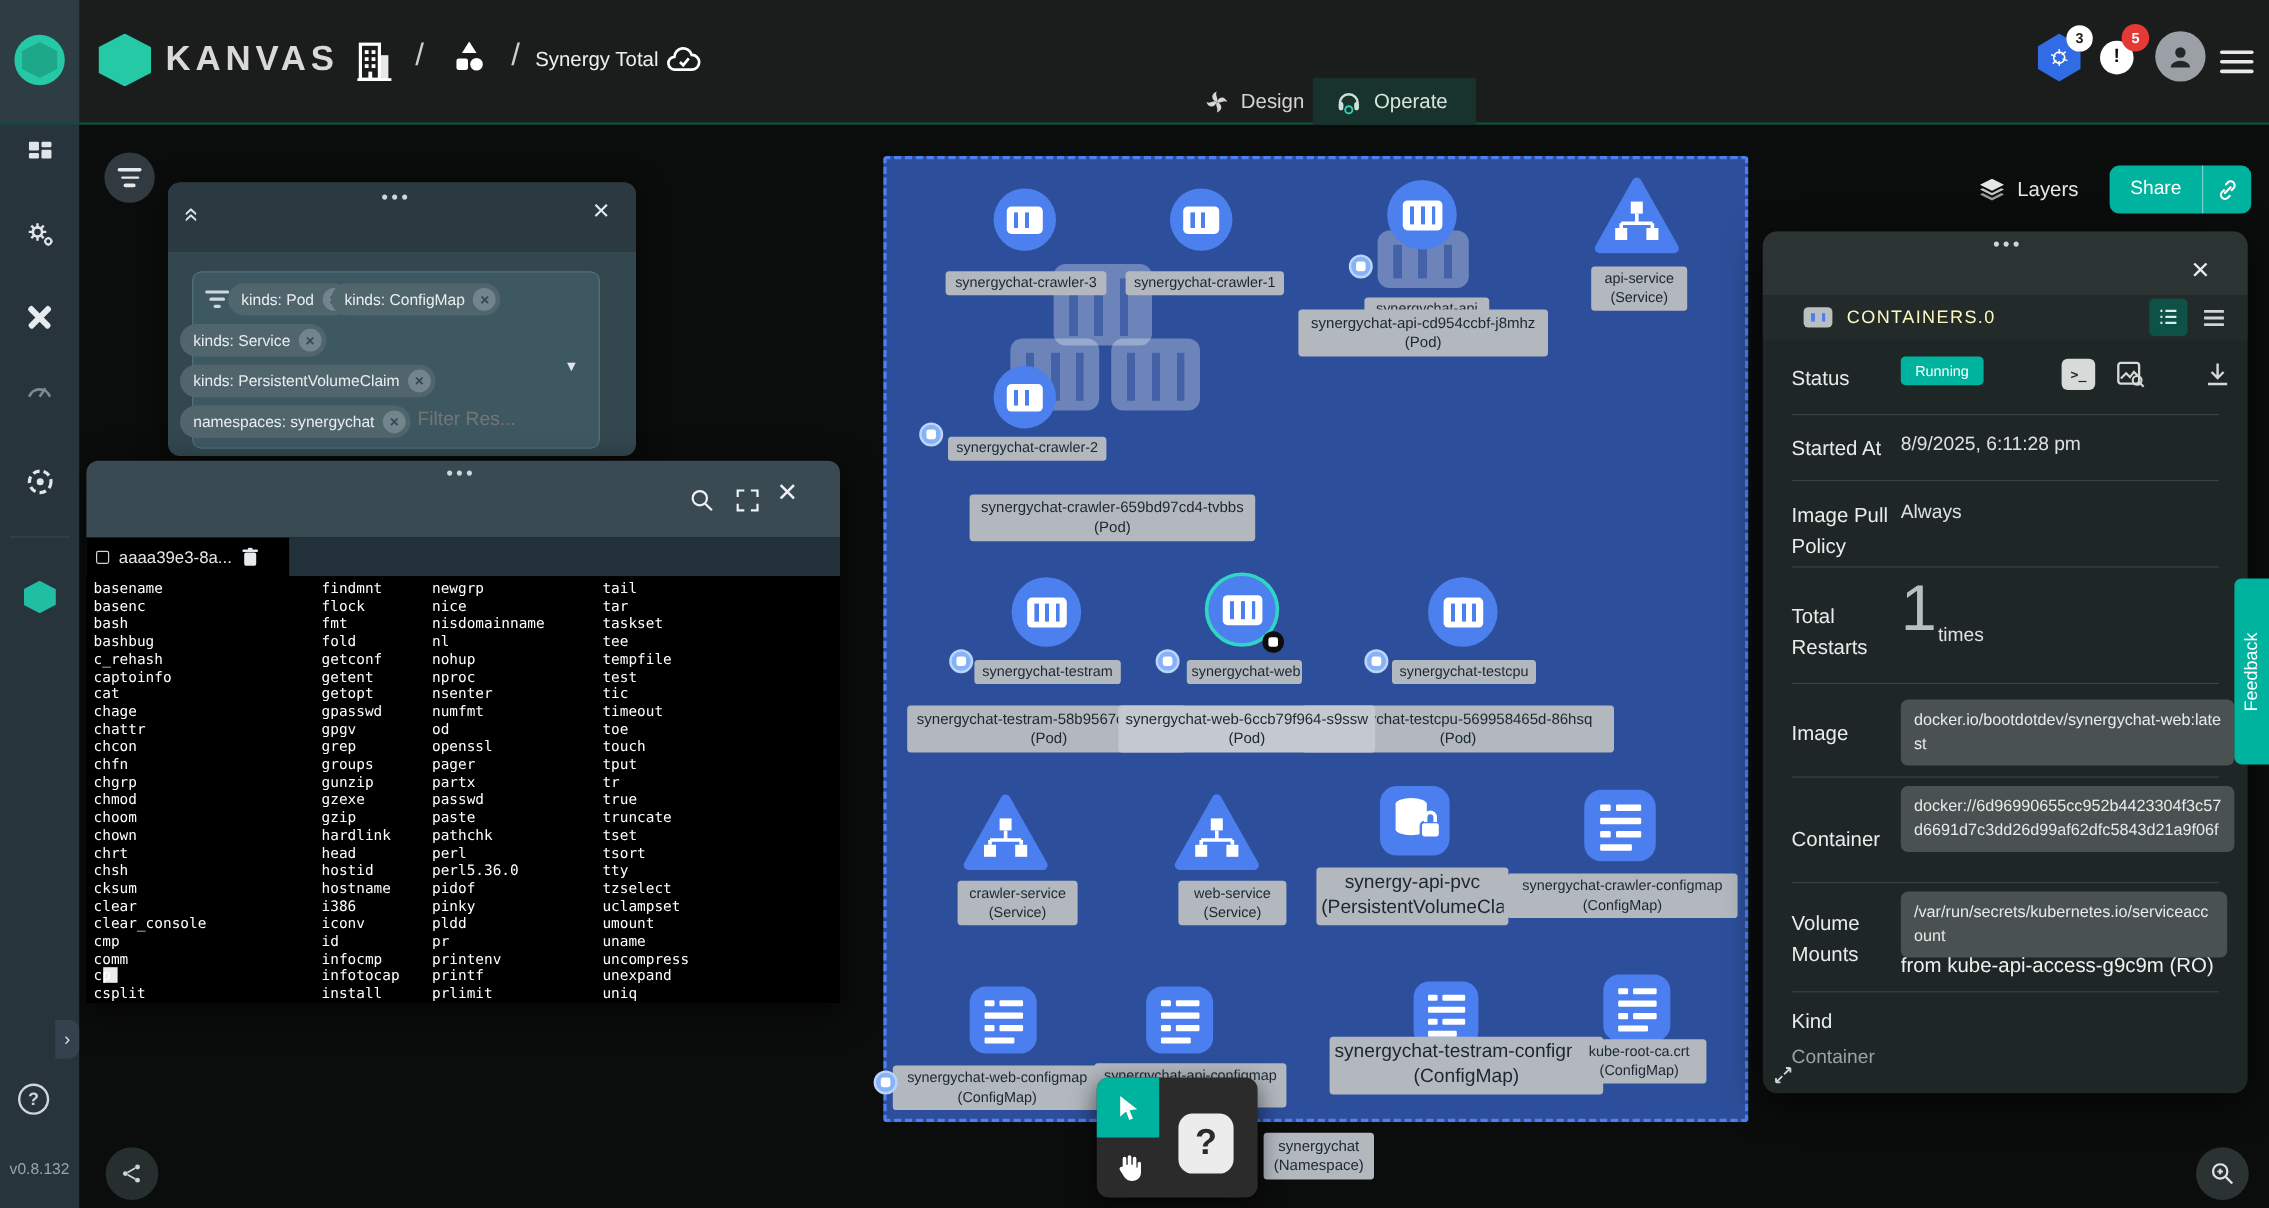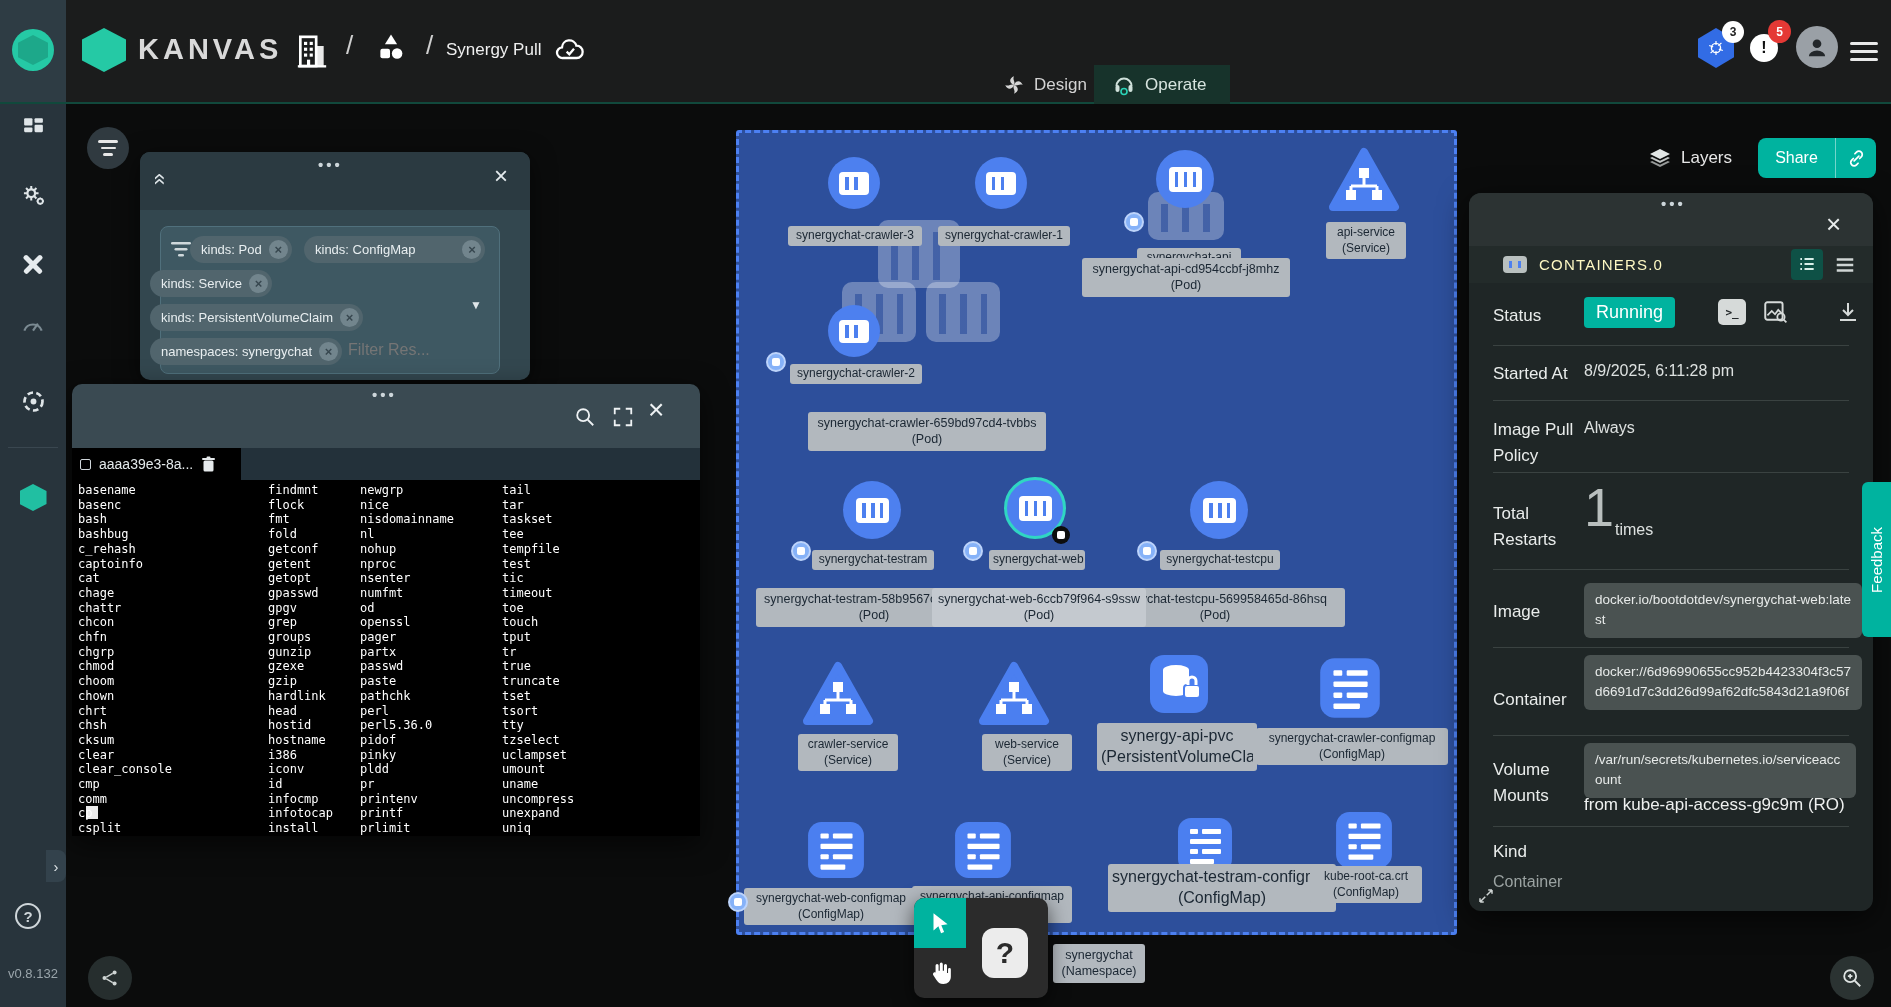--- a/index.html
+++ b/index.html
@@ -55,21 +55,21 @@
   .badge::after{content:"";position:absolute;inset:4px;background:#fff;border-radius:2px;}
 
   
   #details{position:absolute;left:1469px;top:193px;width:404px;height:718px;background:#1f2626;border-radius:12px;box-shadow:0 8px 30px rgba(0,0,0,.6);z-index:20;}
   #details .d-head{position:absolute;left:0;top:0;width:100%;height:53px;background:#2c3333;border-radius:12px 12px 0 0;}
   #details .d-title{position:absolute;left:0;top:53px;width:100%;height:37px;background:#232b2a;display:flex;align-items:center;}
   .sep{position:absolute;left:24px;width:356px;height:1px;background:#3a4241;}
   .dlabel{position:absolute;left:24px;color:#e9eceb;font-size:17px;line-height:1.55;}
   .dvalue{position:absolute;left:115px;color:#dde1e0;font-size:16px;}
   .gbox{position:absolute;left:115px;width:278px;background:#4a5251;border-radius:6px;color:#e7eae9;font-size:13.5px;padding:7px 11px;word-break:break-all;line-height:1.5;}
-  .run-badge{position:absolute;left:115px;background:#00b39f;color:#fff;font-size:18px;border-radius:4px;padding:5px 12px;}
+  .run-badge{position:absolute;left:115px;background:#00b39f;color:#fff;font-size:12px;border-radius:4px;padding:5px 12px;}
   .pan-ic{position:absolute;color:#d6dad9;}
 
   
   .round-btn{position:absolute;border-radius:50%;display:flex;align-items:center;justify-content:center;}
   #share-btn{position:absolute;left:1758px;top:138px;width:118px;height:40px;background:#00b39f;border-radius:8px;display:flex;z-index:25;}
   #feedback{position:absolute;left:1862px;top:482px;width:29px;height:155px;background:#00b39f;border-radius:6px 0 0 6px;display:flex;align-items:center;justify-content:center;z-index:40;}
   #feedback span{writing-mode:vertical-rl;transform:rotate(180deg);color:#fff;font-size:15px;}
   #cursor-toolbar{position:absolute;left:914px;top:898px;width:134px;height:100px;background:#2b2b2b;border-radius:10px;box-shadow:0 6px 20px rgba(0,0,0,.6);z-index:18;}
 </style>
 </head>
@@ -298,21 +298,21 @@
     <div class="abs" style="left:20px;top:74px;width:340px;height:148px;background:#3e5862;border:1px solid #50707c;border-radius:8px;"></div>
     <svg class="abs" style="left:30px;top:88px;" width="22" height="18" viewBox="0 0 22 18">
       <rect x="1" y="2" width="20" height="2.6" rx="1.3" fill="#cfd8db"></rect>
         <rect x="4.5" y="8" width="13" height="2.6" rx="1.3" fill="#cfd8db"></rect>
         <rect x="8" y="14" width="6" height="2.6" rx="1.3" fill="#cfd8db"></rect>
     </svg>
     <div class="chipf" style="left:50px;top:84px;">
         <span>kinds: Pod</span>
         <span class="x">×</span>
       </div>
-    <div class="chipf" style="left:164px;top:84px;gap:40px;">
+    <div class="chipf" style="left:136px;top:84px;">
         <span>kinds: ConfigMap</span>
         <span class="x">×</span>
       </div>
     <div class="chipf" style="left:10px;top:118px;">
         <span>kinds: Service</span>
         <span class="x">×</span>
       </div>
     <div class="chipf" style="left:10px;top:152px;">
         <span>kinds: PersistentVolumeClaim</span>
         <span class="x">×</span>
@@ -621,21 +621,21 @@
       <rect x="14.5" y="9" width="4.5" height="12" fill="#fff" opacity=".9"></rect>
       <rect x="3.5" y="20.5" width="17" height="1.4" fill="#fff"></rect>
     </svg>
     <span class="bc-slash abs" style="left:346px;top:30px;">/</span>
     <svg class="abs" style="left:374px;top:28px;" width="34" height="40" viewBox="0 0 24 24">
       <path d="M12 2.5 l4.3 6.8 h-8.6 Z" fill="#fff"></path>
         <rect x="4.5" y="12.5" width="6.8" height="6.8" rx="1.4" fill="#fff"></rect>
         <circle cx="16.3" cy="15.9" r="3.7" fill="#fff"></circle>
     </svg>
     <span class="bc-slash abs" style="left:426px;top:30px;">/</span>
-    <span class="bc-project abs" style="left:446px;top:40px;">Synergy Pull</span>
+    <span class="bc-project abs" style="left:446px;top:40px;">Synergy Total</span>
     <svg class="abs" style="left:552px;top:34px;" width="36" height="32" viewBox="0 0 24 24">
       <path d="M6.5 18 a4 4 0 0 1 -.5-8 5.5 5.5 0 0 1 10.8-1.2 A4.2 4.2 0 0 1 17 18 Z" fill="none" stroke="#fff" stroke-width="1.7"></path>
       <path d="M9.5 13.2 l2 2 3.5-4.2" fill="none" stroke="#fff" stroke-width="1.7"></path>
     </svg>
 
     <div class="tab abs" style="left:985px;top:65px;">
       <svg width="22" height="22" viewBox="0 0 24 24">
         <path d="M12 12 C6.5 10 6.5 4.5 12 2.5 C10 6.5 14 8.5 12 12 Z" fill="#d5d5d5"></path>
         <path d="M12 12 C14 6.5 19.5 6.5 21.5 12 C17.5 10 15.5 14 12 12 Z" fill="#d5d5d5"></path>
         <path d="M12 12 C17.5 14 17.5 19.5 12 21.5 C14 17.5 10 15.5 12 12 Z" fill="#d5d5d5"></path>

